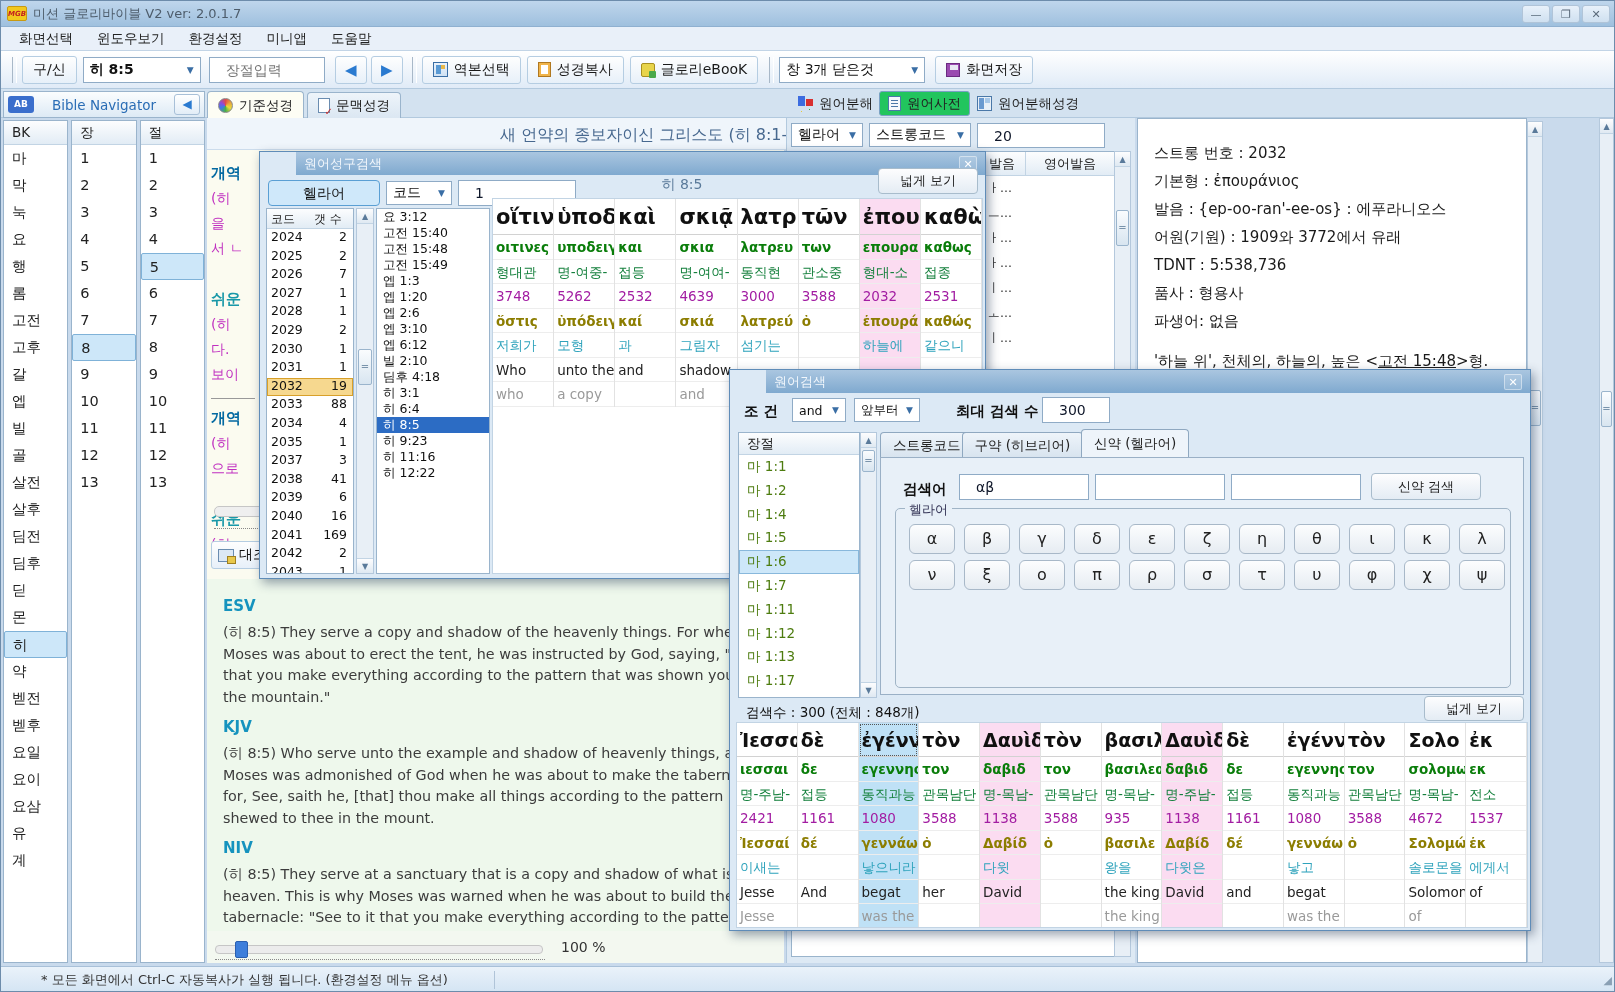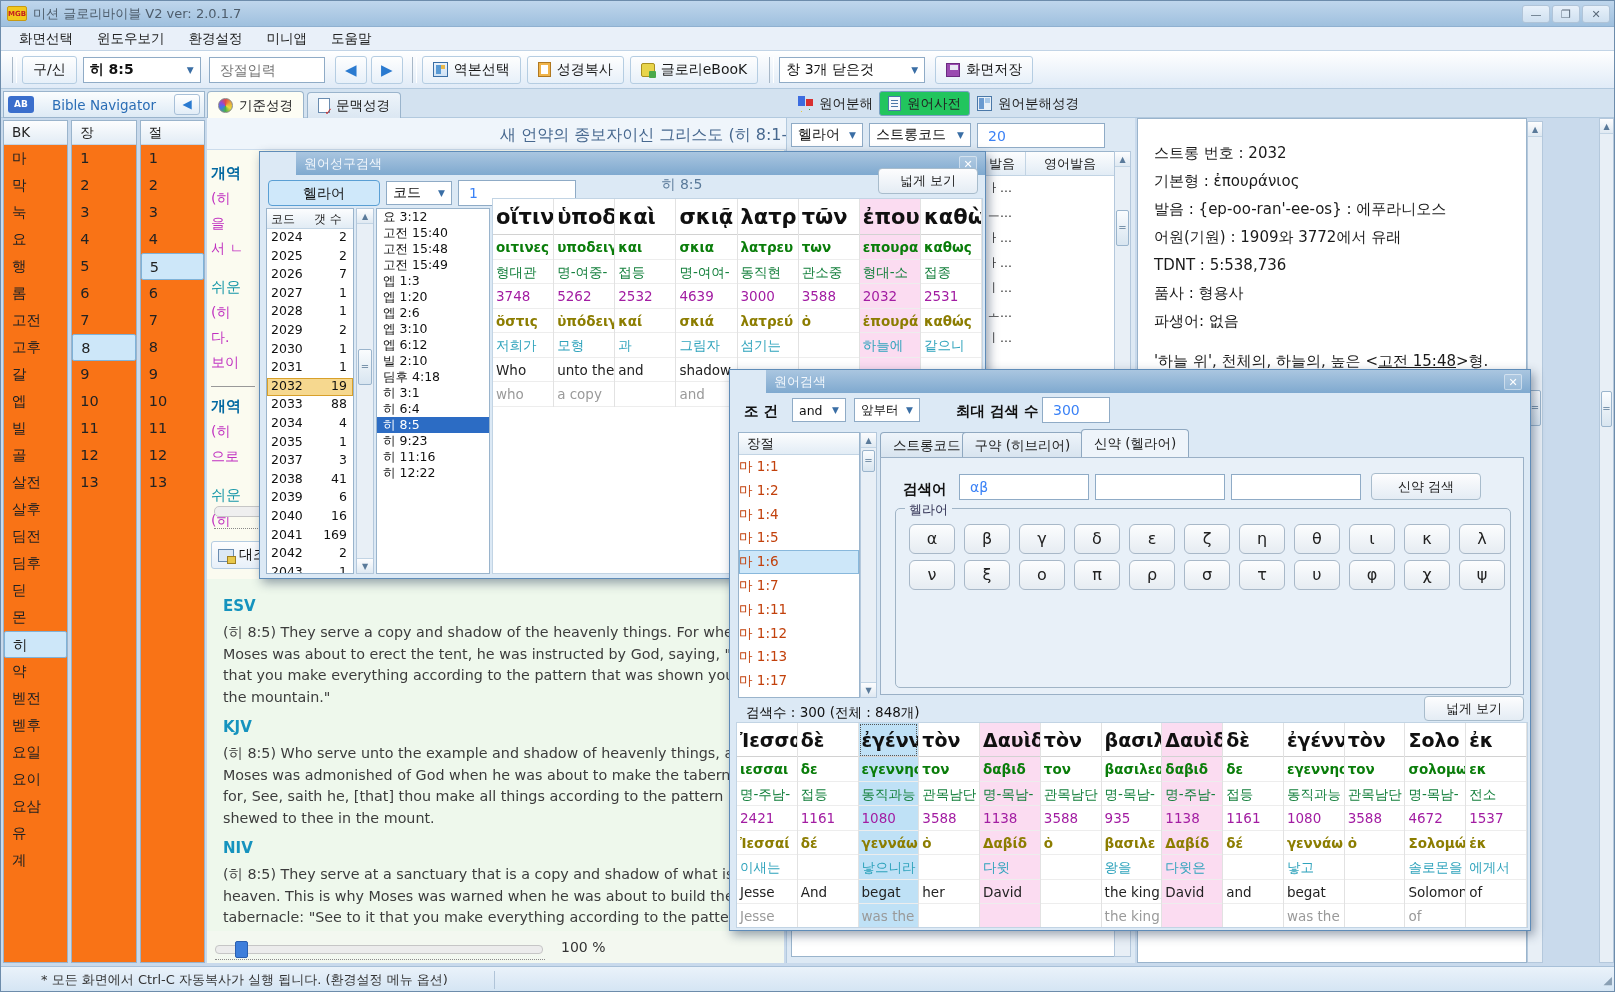--- a/index.html
+++ b/index.html
@@ -5,41 +5,41 @@
   * { margin:0; padding:0; box-sizing:border-box; }
   html,body { background:#9fb8d0; }
   body { font-family:"DejaVu Sans","Liberation Sans",sans-serif; }
   .win { position:relative; width:1615px; height:992px; background:#c9daec; border:1px solid #6d8cab; overflow:hidden; }
 
   
   .titlebar { position:absolute; left:0; top:0; width:1615px; height:26px;
     background:linear-gradient(#bfd6ec,#9fc0de); border-bottom:1px solid #8fb0d0;
     display:flex; align-items:center; padding:0 6px; }
   .mgb { width:20px; height:15px; background:#f2c81e; border:1px solid #c89a10; border-radius:2px;
-    color:#c42020; font-size:7px; font-weight:bold; text-align:center; line-height:14px; margin-right:6px; }
+    color:#c42020; font-size:7px; font-weight:bold; text-align:center; line-height:14px; margin-right:6px;font-style:italic; }
   .apptitle { font-size:13px; color:#4d5c6b; }
   .winbtns { margin-left:auto; display:flex; gap:2px; }
   .winbtn { width:28px; height:18px; text-align:center; line-height:17px; font-size:11px; color:#5a6a7a;
     border:1px solid #b0c4d8; border-radius:3px; background:linear-gradient(#e8f1fa,#cfe0f0); }
 
   .menubar { position:absolute; left:0; top:26px; width:1615px; height:24px; background:#e9f0f9;
     border-bottom:1px solid #c2d4e6; display:flex; align-items:center; padding-left:6px; }
   .menuitem { font-size:13.5px; color:#222; padding:2px 12px; }
 
   .toolbar { position:absolute; left:0; top:50px; width:1615px; height:38px;
     background:linear-gradient(#ffffff,#e0ebf7); border-bottom:1px solid #b2c9de;
     display:flex; align-items:center; padding-left:6px; }
   .grip { width:5px; height:26px; border-left:1px solid #a8b8c8; border-right:1px solid #fff; margin:0 5px; }
   .tbtn { height:28px; border:1px solid #b5cde2; border-radius:3px; background:linear-gradient(#fefefe,#e7f0f9);
     display:flex; align-items:center; gap:6px; padding:0 10px; font-size:14px; color:#1a1a1a; margin-right:6px; }
   .combo { height:26px; border:1px solid #8fabc6; background:#fff; display:flex; align-items:center;
     padding:0 6px; font-size:14px; color:#111; justify-content:space-between; }
   .combo .arr { font-size:9px; color:#3a6ea5; margin-left:6px; }
-  .txt { height:26px; border:1px solid #8fabc6; background:#fff; font-size:14px; padding:0 10px;
-    font-family:"DejaVu Sans","Liberation Sans",sans-serif; color:#3b82f6; }
+  .txt { height:26px; border:1px solid #8fabc6; background:#fff; font-size:14px; padding:0 16px;
+    font-family:"DejaVu Sans","Liberation Sans",sans-serif; color:#0f172a; }
   .navarrow { width:32px; height:28px; text-align:center; line-height:26px; color:#2a7ad0; font-size:15px;
     border:1px solid #b5cde2; border-radius:3px; background:linear-gradient(#fefefe,#e7f0f9); margin-right:4px; }
 
   .tabrow { position:absolute; left:0; top:88px; width:1615px; height:29px; background:#d3e2f0; border-bottom:1px solid #b2c9de; }
   .vtab { position:absolute; top:3px; height:26px; display:flex; align-items:center; gap:6px; padding:0 10px;
     font-size:13.5px; color:#222; border:1px solid #9ab4cc; border-bottom:none; border-radius:4px 4px 0 0;
     background:linear-gradient(#eef4fa,#dbe7f2); }
   .vtab.active { background:#fdfdf4; height:28px; top:2px; }
   .toolbtn { position:absolute; top:2px; height:25px; display:flex; align-items:center; gap:6px; padding:0 8px;
     font-size:13.5px; color:#222; }
@@ -53,38 +53,38 @@
 
   
   .sidebar-head { position:absolute; left:2px; top:90px; width:202px; height:27px;
     background:linear-gradient(#fbfdfe,#ddeaf5); border:1px solid #9ab4cc; display:flex; align-items:center; padding:0 4px; }
   .ab-badge { width:26px; height:17px; background:#3a6ecc; border-radius:3px; color:#fff; font-size:9px;
     font-weight:bold; text-align:center; line-height:16px; }
   .sidebar-title { flex:1; text-align:center; color:#2a6db5; font-size:13.5px; }
   .collapse-btn { width:26px; height:21px; border:1px solid #a8c0d8; border-radius:3px; background:linear-gradient(#fff,#e2edf7);
     color:#2a7ad0; font-size:12px; text-align:center; line-height:19px; }
   .sidebar-cols { position:absolute; left:2px; top:119px; width:202px; height:843px; display:flex; gap:3px; }
-  .nav-col { flex:1 1 0; background:#f97316; border:1px solid #9ab4cc; overflow:hidden; }
+  .nav-col { flex:1 1 0; background:#ffffff; border:1px solid #9ab4cc; overflow:hidden; }
   .nav-h { height:24px; line-height:23px; padding-left:8px; font-size:13.5px; color:#222;
     background:linear-gradient(#fcfdfe,#e2ecf5); border-bottom:1px solid #c2d4e4; }
   .nav-i { height:27px; line-height:26px; padding-left:8px; font-size:14.5px; color:#222; }
   .nav-i.sel { background:#cde7f9; border:1px solid #7fb2d8; border-radius:2px; }
 
   
   .center-head { position:absolute; left:206px; top:117px; width:928px; height:32px; background:#eff5fb;
     border-bottom:1px solid #ccdcec; }
   .center-title { position:absolute; left:130px; top:7px; width:640px; text-align:center; font-size:16px; color:#47688f; }
   .chkwrap { position:absolute; left:684px; top:7px; display:flex; align-items:center; gap:5px; }
   .chk { width:15px; height:15px; background:#fff; border:1px solid #8aa; color:#18a018; font-size:12px;
     font-weight:bold; text-align:center; line-height:13px; }
   .chklabel { font-size:14.5px; font-weight:bold; color:#111; }
   .center-body { position:absolute; left:206px; top:149px; width:577px; height:813px; background:#fbfbf0; }
   .frag-col { position:absolute; left:4px; top:4px; width:50px; height:420px; overflow:hidden; }
   .frag-blue { color:#0369a1; font-weight:bold; font-size:15px; margin-top:10px; white-space:nowrap; }
-  .frag-teal { color:#1898a8; font-weight:normal; font-size:15px; margin-top:20px; white-space:nowrap; }
+  .frag-teal { color:#1898a8; font-weight:bold; font-size:15px; margin-top:32px; white-space:nowrap; }
   .frag-magenta { color:#c030c0; font-size:14px; margin-top:7px; white-space:nowrap; }
   .frag-divider { border-top:1px solid #999; width:44px; margin-top:14px; }
   .mini-progress { position:absolute; left:7px; top:356px; width:126px; height:11px; background:#efefef;
     border:1px solid #c6c6c6; border-radius:5px; }
   .mini-dots { position:absolute; left:7px; top:378px; width:130px; border-top:1px dotted #888; }
   .compare-btn { position:absolute; left:4px; top:391px; width:76px; height:28px; border:1px solid #b5cde2;
     border-radius:3px; background:linear-gradient(#fefefe,#e7f0f9); display:flex; align-items:center; gap:5px;
     padding:0 6px; font-size:14px; color:#111; }
   .green-pane { position:absolute; left:0px; top:429px; width:577px; height:352px; background:#eef8ec; padding:10px 16px; overflow:hidden; }
   .tr-label { font-size:15px; font-weight:bold; color:#1593be; margin-top:8px; }
@@ -161,21 +161,21 @@
   .dtab { position:absolute; height:25px; line-height:24px; padding:0 12px; font-size:13.5px; color:#222;
     border:1px solid #8fa8c0; border-bottom:none; border-radius:4px 4px 0 0; background:linear-gradient(#eef4fa,#d8e4ef); }
   .dtab.active { background:#eef4fa; height:28px; line-height:27px; z-index:2; }
   .dlg-panel { position:absolute; border:1px solid #9ab0c6; background:#e8f0f8; }
   .grp { position:absolute; border:1px solid #a0b4c6; border-radius:5px; }
   .grp-label { position:absolute; font-size:13px; color:#335; background:#e8f0f8; padding:0 4px; }
   .gkey { position:absolute; width:46px; height:30px; border:1px solid #a8b8c8; border-radius:6px;
     background:linear-gradient(#fcfdfe,#e6ecf2); font-size:16px; color:#222; text-align:center; line-height:28px; }
   .lbl { position:absolute; font-size:14.5px; color:#111; }
   .lbl.b { font-weight:bold; }
-  .vref2 { height:23.8px; line-height:23px; font-size:13.5px; color:#c2410c; }
+  .vref2 { height:23.8px; line-height:23px; font-size:13.5px; color:#4d7c0f; padding-left:8px; }
   .vref2.sel { background:#cde7f9; outline:1px solid #88b8dc; outline-offset:-1px; }
 
   
   .ic { display:inline-block; flex:0 0 auto; }
   .ic-wheel { width:15px; height:15px; border-radius:50%; border:1px solid #888;
     background:conic-gradient(#e24a4a,#e8a43c,#e8dc3c,#4ab04a,#3c7ce8,#8c4ae0,#e24a4a); }
   .ic-doc { width:12px; height:15px; background:#fff; border:1px solid #6a8cb0; position:relative; }
   .ic-doc::after { content:"✓"; position:absolute; right:-4px; bottom:-5px; color:#c83030; font-size:10px; font-weight:bold; }
   .ic-grid { width:15px; height:15px; border:1px solid #3a6ea5; background:linear-gradient(#eaf2fb,#d0e2f4); position:relative; }
   .ic-grid::before { content:""; position:absolute; left:2px; top:2px; width:5px; height:9px; background:#5a9ad4; }

